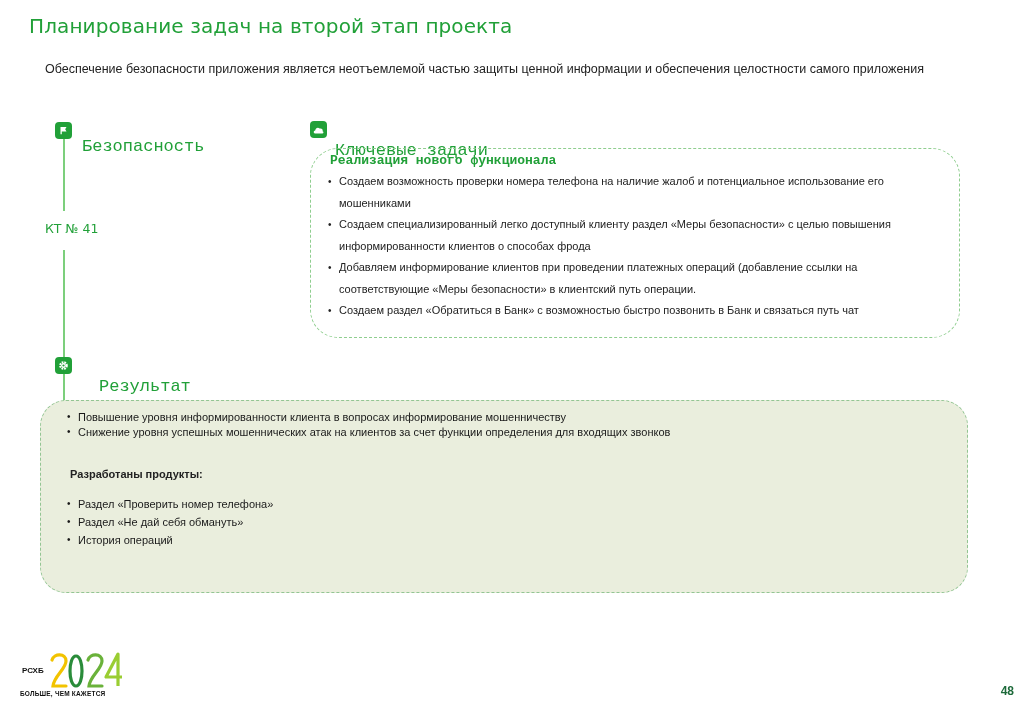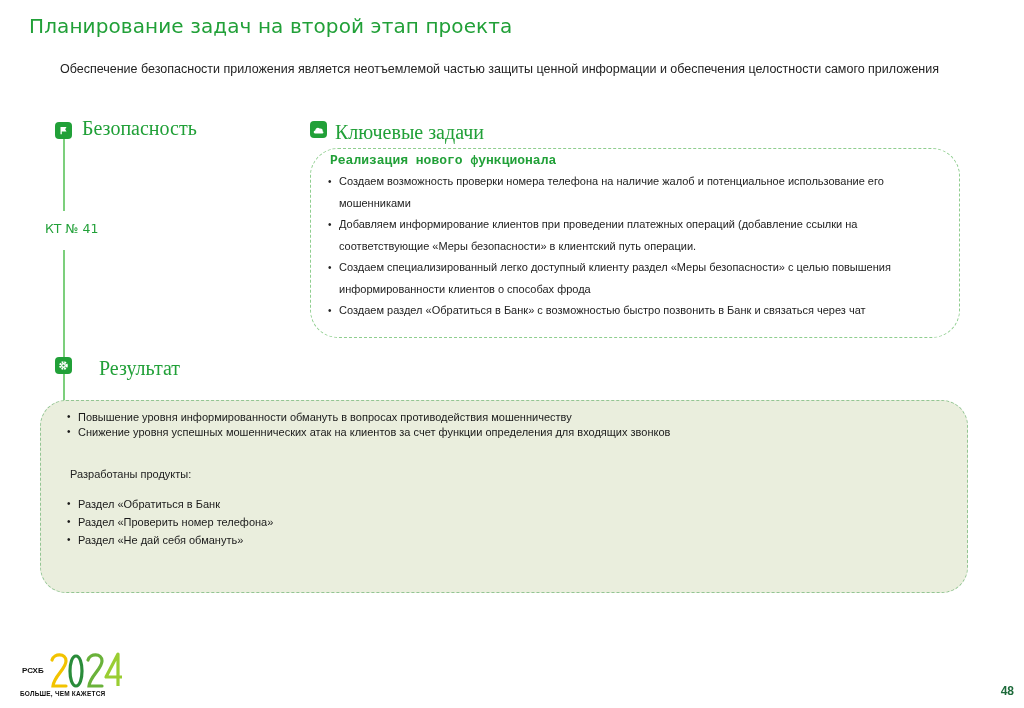--- a/index.html
+++ b/index.html
@@ -10,33 +10,33 @@
     color: #222;
   }
   .title {
     position: absolute; left: 29px; top: 14px;
     font-family: "DejaVu Sans", sans-serif;
     font-size: 20px; color: #21a038; font-weight: normal;
     letter-spacing: 0.1px;
   }
   .subtitle {
     position: absolute; left: 45px; top: 61px; width: 880px;
-    font-size: 12.5px; line-height: 16px; color: #222; margin-left: 15px;
+    font-size: 12.5px; line-height: 16px; color: #222;
   }
   .tl-line {
     position: absolute; left: 63px; width: 2px; background: #7ccf7c;
   }
   .icon-box {
     position: absolute; width: 17px; height: 17px; border-radius: 4px;
     background: #21a038; display: flex; align-items: center; justify-content: center;
   }
   .icon-box svg { display: block; }
   .sec-head {
-    position: absolute; font-family: Liberation Serif, serif;
-    font-size: 20px; color: #21a038;
+    position: absolute; font-family: Liberation Mono, monospace;
+    font-size: 17px; color: #21a038; margin-top: 20px;
   }
   .kt {
     position: absolute; left: 45px; top: 221px;
     font-family: "DejaVu Sans", sans-serif;
     font-size: 12.5px; color: #21a038; text-align: center;
   }
   .tasks-box {
     position: absolute; left: 310px; top: 148px; width: 650px; height: 190px;
     border: 1.5px dashed #8fce8f; border-radius: 28px; box-sizing: border-box;
   }
@@ -59,21 +59,21 @@
   }
   .result-list {
     position: absolute; left: 67px; top: 410px; width: 880px;
     margin: 0; padding: 0; list-style: none;
     font-size: 11px; line-height: 14.5px; color: #1a1a1a;
   }
   .result-list li { position: relative; padding-left: 11px; }
   .result-list li::before { content: "•"; position: absolute; left: 0; font-size: 10px; }
   .products-title {
     position: absolute; left: 70px; top: 468px;
-    font-size: 11px; font-weight: normal; color: #222;
+    font-size: 11px; font-weight: bold; color: #222;
   }
   .products-list {
     position: absolute; left: 67px; top: 495px; width: 500px;
     margin: 0; padding: 0; list-style: none;
     font-size: 11px; line-height: 18.2px; color: #1a1a1a;
   }
   .products-list li { position: relative; padding-left: 11px; }
   .products-list li::before { content: "•"; position: absolute; left: 0; font-size: 10px; }
   .logo { position: absolute; left: 20px; top: 652px; width: 100px; height: 48px; }
   .logo-brand {
@@ -121,35 +121,35 @@
   <svg width="11" height="8" viewBox="0 0 11 8">
       <path d="M2 7.5 C0.3 7.5 0.3 4.5 2.2 4.5 C2.4 2 5.2 0.8 6.6 2.6 C8.6 2 10.2 3.6 9.6 5.2 C11 5.8 10.6 7.5 9.2 7.5 Z" fill="#fff"></path>
     </svg>
 </div>
 <div class="sec-head" style="left:335px; top:121px;">Ключевые задачи</div>
 
 <div class="tasks-box"></div>
 <div class="tasks-title">Реализация нового функционала</div>
 <ul class="tasks-list">
   <li>Создаем возможность проверки номера телефона на наличие жалоб и потенциальное использование его мошенниками</li>
+  <li>Создаем специализированный легко доступный клиенту раздел «Меры безопасности» с целью повышения информированности клиентов о способах фрода</li>
   <li>Добавляем информирование клиентов при проведении платежных операций (добавление ссылки на соответствующие «Меры безопасности» в клиентский путь операции.</li>
-  <li>Создаем специализированный легко доступный клиенту раздел «Меры безопасности» с целью повышения информированности клиентов о способах фрода</li>
-  <li>Создаем раздел «Обратиться в Банк» с возможностью быстро позвонить в Банк и связаться через чат</li>
+  <li>Создаем раздел «Обратиться в Банк» с возможностью быстро позвонить в Банк и связаться путь чат</li>
 </ul>
 
 <div class="result-box"></div>
 <ul class="result-list">
-  <li>Повышение уровня информированности обмануть в вопросах противодействия мошенничеству</li>
+  <li>Повышение уровня информированности клиента в вопросах информирование мошенничеству</li>
   <li>Снижение уровня успешных мошеннических атак на клиентов за счет функции определения для входящих звонков</li>
 </ul>
 <div class="products-title">Разработаны продукты:</div>
 <ul class="products-list">
-  <li>Раздел «Обратиться в Банк</li>
   <li>Раздел «Проверить номер телефона»</li>
   <li>Раздел «Не дай себя обмануть»</li>
+  <li>История операций</li>
 </ul>
 
 <div class="logo">
   <span class="logo-brand">РСХБ</span>
   <svg width="72" height="38" viewBox="0 0 72 38">
     <path d="M2 8 C4 1 16 1 16 9 C16 17 4 24 3 34 L16 34" fill="none" stroke="#f2c300" stroke-width="3.2" stroke-linecap="round"></path>
     <path d="M26 4 C18 4 18 34 26 34 C34 34 34 4 26 4" fill="none" stroke="#2a8c3a" stroke-width="3.2"></path>
     <path d="M38 8 C40 1 52 1 52 9 C52 17 40 24 39 34 L52 34" fill="none" stroke="#6ab23a" stroke-width="3.2" stroke-linecap="round"></path>
     <path d="M68 34 L68 2 L56 25 L72 25" fill="none" stroke="#9acd32" stroke-width="3.2" stroke-linejoin="round"></path>
   </svg>

